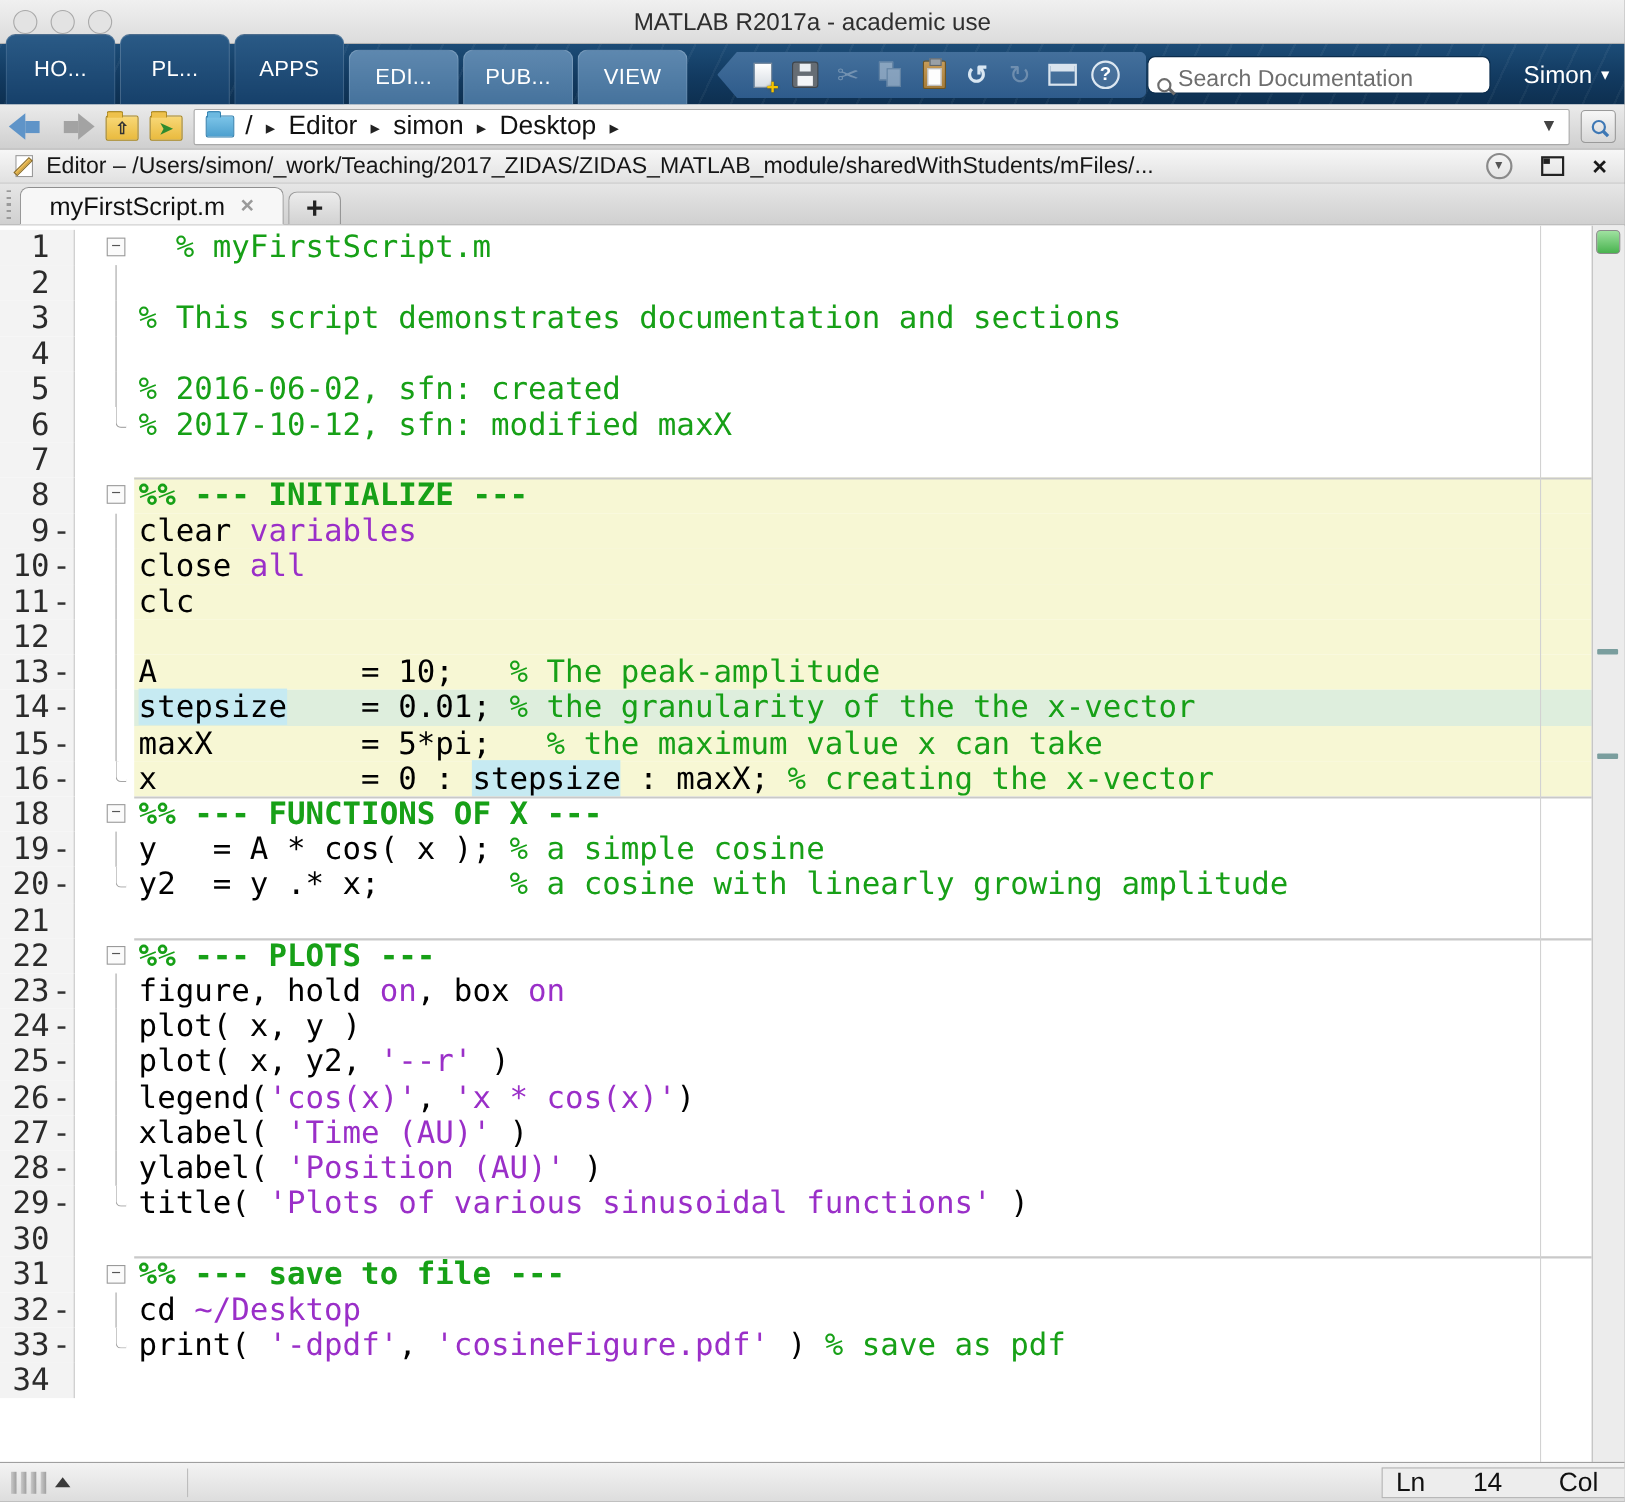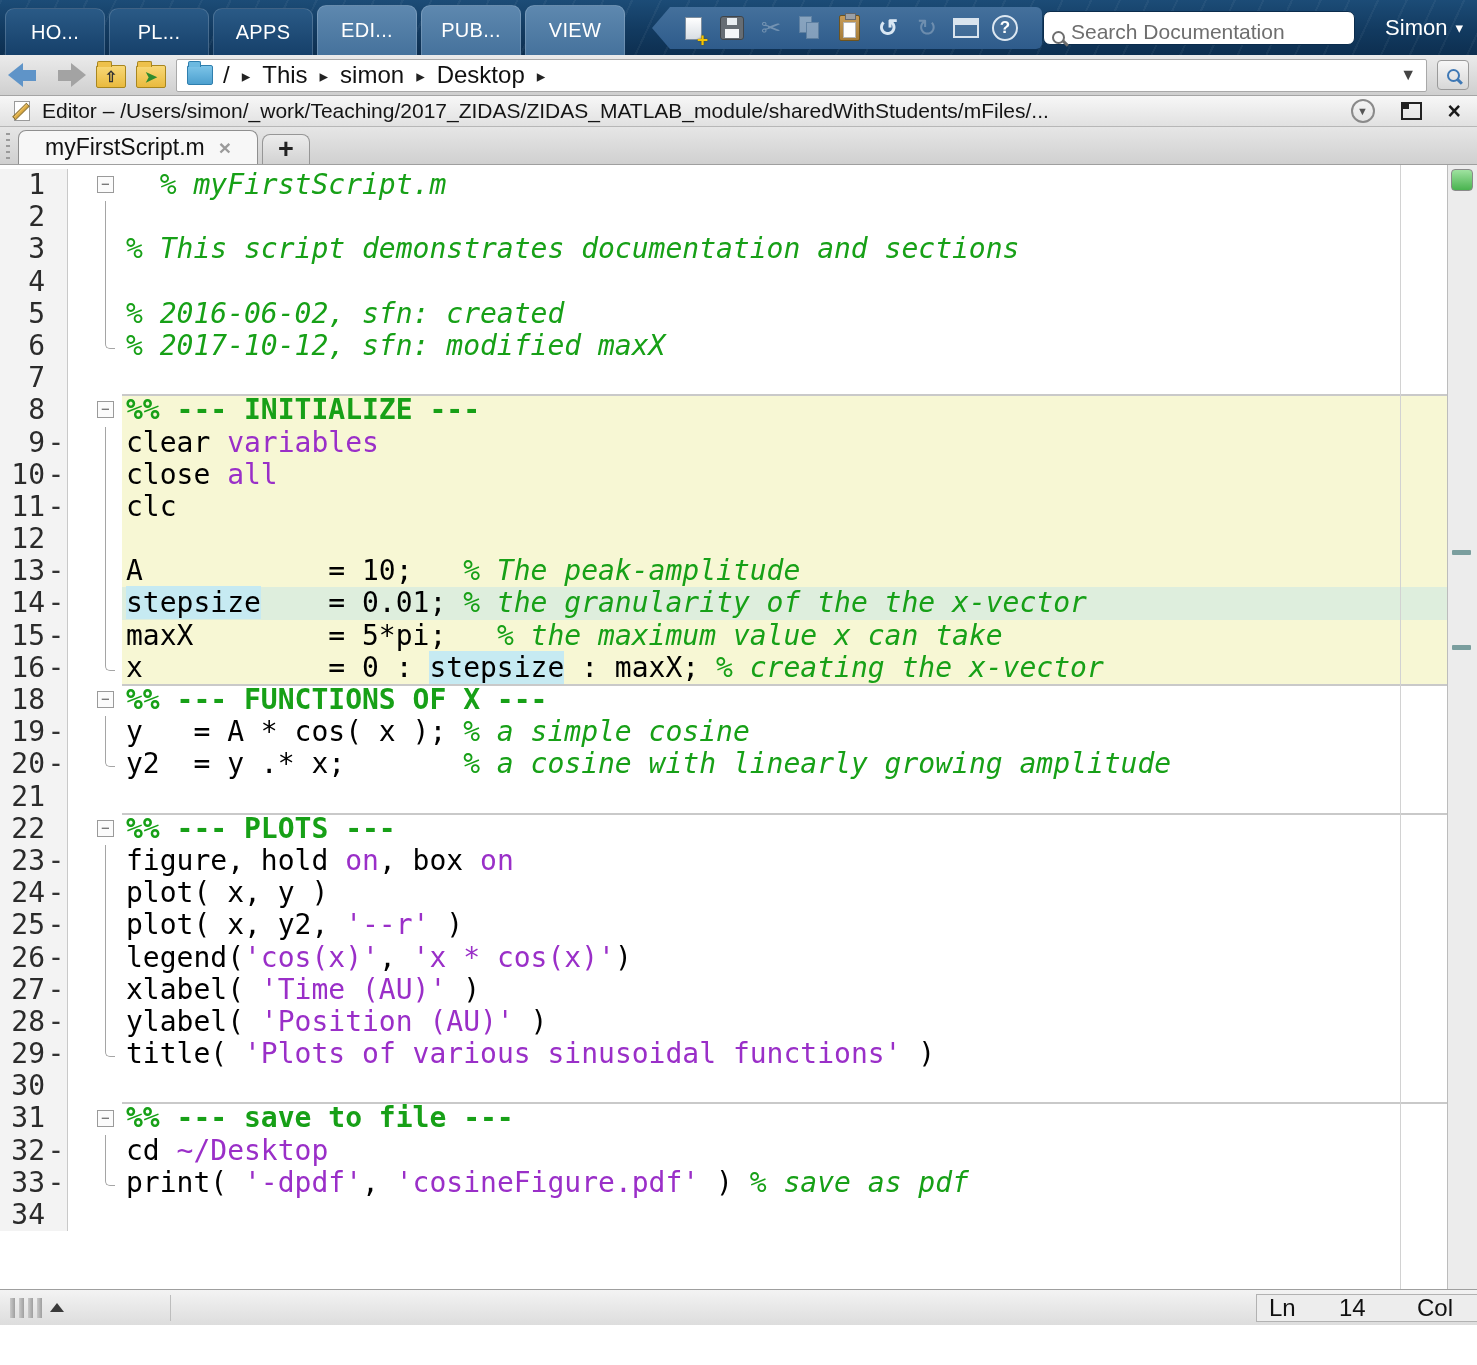--- a/index.html
+++ b/index.html
@@ -19,21 +19,21 @@
   .win-title { font-size:22px; color:#2e2e2e; }
   
   .toolstrip {
     height:55px; background:linear-gradient(180deg,#1c4c77 0%,#123a60 55%,#0d2f50 100%);
     position:relative; display:flex; align-items:flex-end;
   }
   .toolstrip::before { content:""; position:absolute; inset:0;
     background:repeating-linear-gradient(115deg, rgba(255,255,255,.045) 0 2px, transparent 2px 26px); pointer-events:none; }
   .ts-tabs { display:flex; gap:4px; padding-left:5px; height:50px; align-items:flex-end; position:relative; }
   .ts-tab {
-    min-width:100px; height:47px; border-radius:9px 9px 0 0; color:#fff; font-size:20px;
+    min-width:100px; height:64px; border-radius:9px 9px 0 0; color:#fff; font-size:20px;
     display:flex; align-items:center; justify-content:center; padding:0 14px; letter-spacing:.3px;
     border:1px solid rgba(255,255,255,.18); border-bottom:none; cursor:default;
   }
   .ts-tab.dark  { background:linear-gradient(#2a5a86,#16406a); }
   .ts-tab.light { background:linear-gradient(#5e88af,#45729c); height:50px; }
   .qab {
     position:absolute; left:652px; top:7px; height:42px; width:390px;
     background:linear-gradient(180deg,#44709c,#2e5b8b);
     clip-path:polygon(0 50%, 18px 0, 100% 0, 100% 100%, 18px 100%);
     border-radius:0 6px 6px 0;
@@ -141,21 +141,21 @@
   .fold-box { position:absolute; left:29px; top:50%; margin-top:-9px; width:17px; height:17px;
     border:1px solid #9a9a9a; background:#fbfbfb; color:#555; font-size:15px; line-height:14px; text-align:center;
     font-family:"Liberation Sans",sans-serif; }
   .fold-line::before { content:""; position:absolute; left:37px; top:0; bottom:0; border-left:1.5px solid #a5a5a5; }
   .fold-end::before { content:""; position:absolute; left:37px; top:0; width:9px; height:55%;
     border-left:1.5px solid #a5a5a5; border-bottom:1.5px solid #a5a5a5; border-bottom-left-radius:5px; }
   .codeln { flex:1; white-space:pre; padding-left:4px; color:#000; }
   .bg-y .codeln { background:var(--c-section-bg); }
   .bg-g .codeln { background:var(--c-curline-bg); }
   .divider .codeln { box-shadow:inset 0 2px 0 #c9c9c9; }
-  .tk-c { color:var(--c-comment);font-style:italic; }
+  .tk-c { color:var(--c-comment); }
   .tk-s { color:var(--c-string); }
   .tk-sec { color:var(--c-comment); font-weight:bold; }
   .tk-v { background:var(--c-varhl);margin-top:48px; }
   .guide { position:absolute; left:1400px; top:0; bottom:0; width:1px; background:#d2d2d2; }
   .analyzer { position:absolute; right:0; top:0; bottom:0; width:30px; background:#ececec; border-left:1px solid #bcbcbc; }
   .an-ok { position:absolute; left:3px; top:4px; width:22px; height:22px; border:1px solid #8a8a8a; border-radius:4px;
     background:linear-gradient(#9fe2a0,#49b34f); }
   .an-mark { position:absolute; left:4px; width:19px; height:5px; background:#7a9e9e; border-radius:1px; }
   
   .statusbar { height:36px; background:linear-gradient(#f3f3f3,#dddddd); border-top:1px solid #9f9f9f;
@@ -169,20 +169,28 @@
   .sb-type { position:absolute; left:737px; width:488px; }
   .sb-pos  { position:absolute; left:1256px; width:256px; gap:0; }
   .sb-pos span { display:inline-block; }
   .sb-pos .lab1 { width:70px; } .sb-pos .val1 { width:78px; } .sb-pos .lab2 { width:64px; }
 </style>
 </head>
 <body>
 
 <div id="win">
 
+  <div class="titlebar">
+    <div class="lights">
+      <div class="light"></div>
+      <div class="light"></div>
+      <div class="light"></div>
+    </div>
+    <div class="win-title">MATLAB R2017a - academic use</div>
+  </div>
 
   <div class="toolstrip">
     <div class="ts-tabs" id="ts-tabs">
         <div class="ts-tab dark">HO...</div>
         <div class="ts-tab dark">PL...</div>
         <div class="ts-tab dark">APPS</div>
         <div class="ts-tab light">EDI...</div>
         <div class="ts-tab light">PUB...</div>
         <div class="ts-tab light">VIEW</div>
       </div>
@@ -242,21 +250,21 @@
         <span class="folder-glyph up-glyph">⇧</span>
       </div>
     <div class="folder-y">
         <span class="folder-glyph browse-glyph">➤</span>
       </div>
     <div class="crumb-field">
       <span class="folder-b"></span>
       <span id="crumbs" style="display:flex;align-items:center;gap:12px;">
           <span>/</span>
           <span class="crumb-sep">▸</span>
-          <span>This</span>
+          <span>Editor</span>
           <span class="crumb-sep">▸</span>
           <span>simon</span>
           <span class="crumb-sep">▸</span>
           <span>Desktop</span>
           <span class="crumb-sep">▸</span>
         </span>
       <span class="crumb-caret">▼</span>
     </div>
     <div class="path-search-btn">
         <span class="mag"></span>

